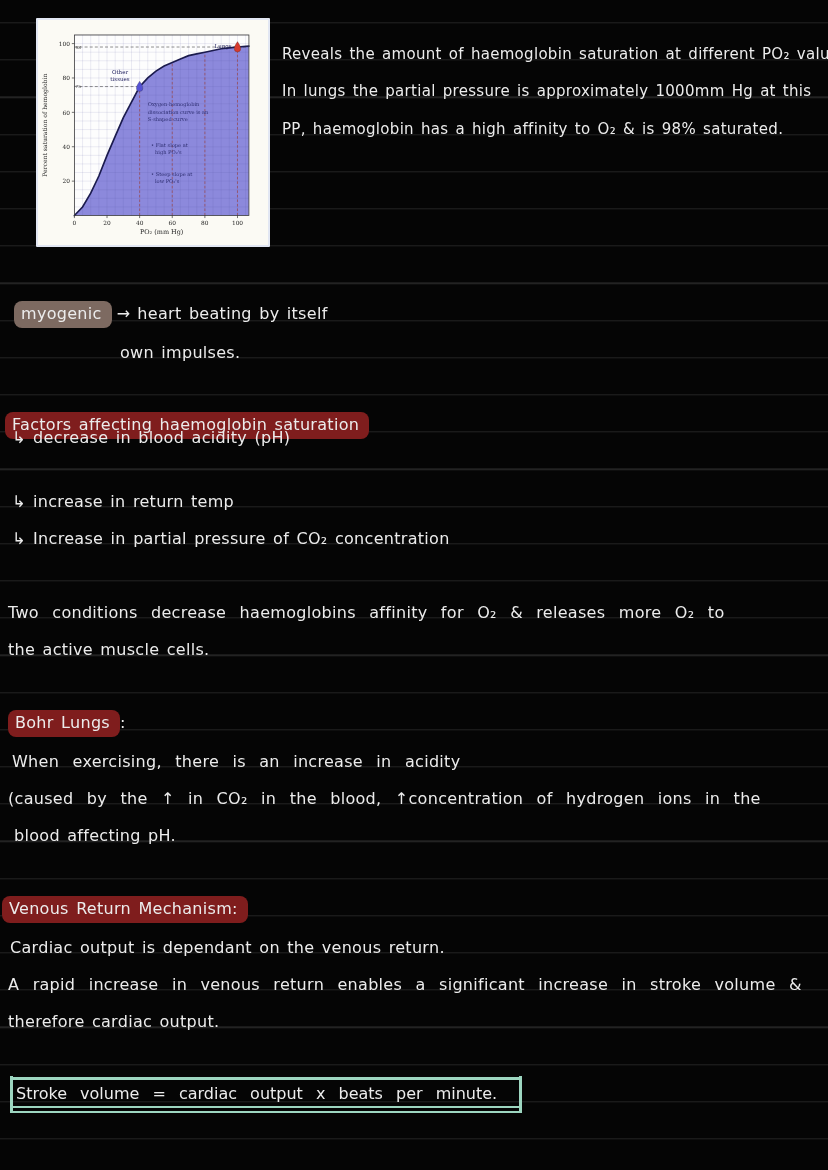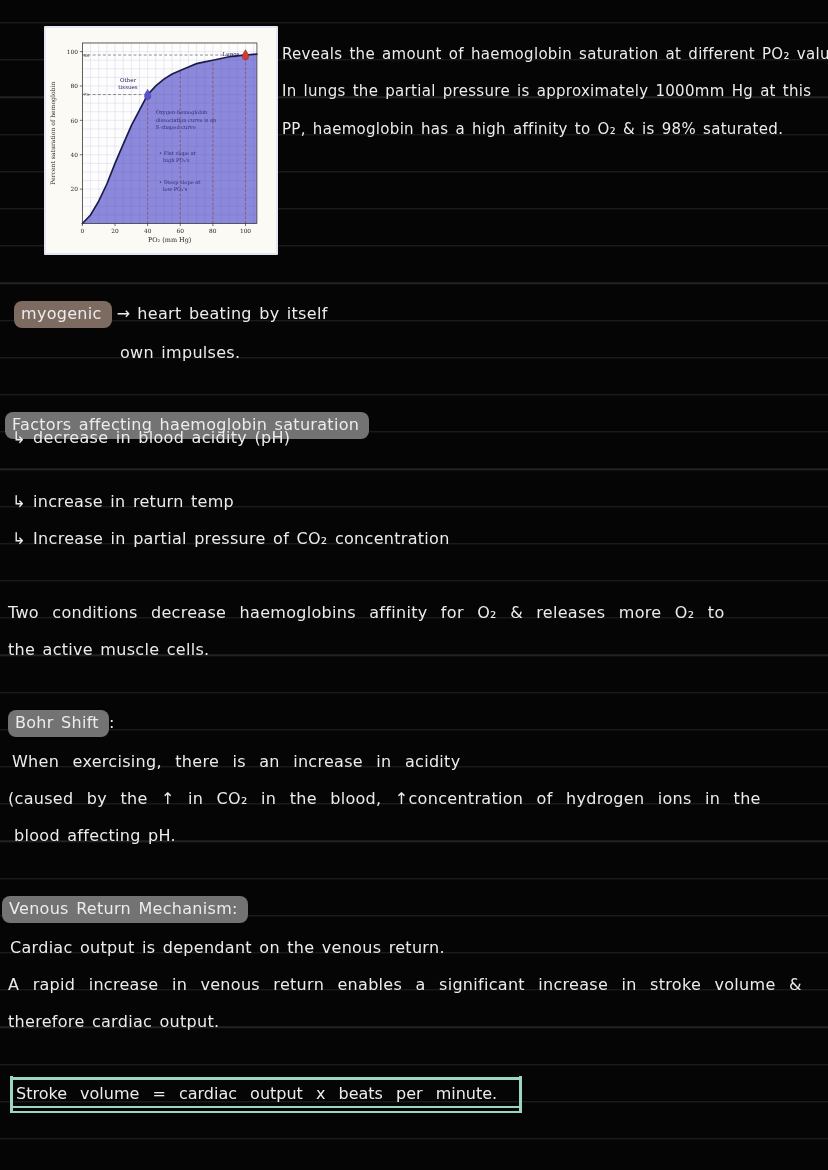--- a/index.html
+++ b/index.html
@@ -21,38 +21,38 @@
   }
   .chart-figure svg{width:100%;height:100%;display:block;}
   .hw-line{
     position:absolute;white-space:nowrap;color:#ececec;
     font-size:16px;letter-spacing:.3px;word-spacing:2px;
   }
   .sm{font-size:15px;}
   .ws8{word-spacing:8px;}
   .hl{padding:3px 10px 5px 7px;border-radius:8px;}
   .taupe{background:#7d6a61;}
-  .olive{background:#737373;}
+  .olive{background:#7f1d1d;}
   .arrow{margin:0 7px 0 5px;}
   .formula-box{
     position:absolute;left:10px;top:1077px;width:512px;height:36px;
     border-top:3px solid #9dd6c0;border-bottom:7px double #9dd6c0;
     box-sizing:border-box;display:flex;align-items:center;
     padding-left:6px;color:#ececec;font-size:16px;white-space:nowrap;
   }
   .vbar{position:absolute;top:-4px;bottom:-5px;width:3px;background:#9dd6c0;}
   .vbar.l{left:0;}
   .vbar.r{right:0;}
 </style>
 </head>
 <body>
 
 <div class="rules"></div>
 
-<figure class="chart-figure" style="margin:8px">
+<figure class="chart-figure" style="margin:0">
   <svg id="chart-svg" viewBox="0 0 234 229">
       <rect x="37" y="15.25" width="177.62" height="183.75" fill="#fdfdfd"></rect>
       <path d="M37.0,199.0L45.3,190.3L53.6,176.3L61.9,158.8L70.2,137.8L78.5,118.5L86.8,99.3L95.1,83.5L103.4,67.8L111.7,59.0L120.0,52.0L128.3,46.8L136.6,43.3L144.9,39.8L153.2,36.3L161.5,34.5L169.8,32.8L178.1,31.0L186.4,29.3L194.7,28.4L203.0,27.5L214.6,26.6L214.6,199Z" fill="#8c89dc"></path>
       <line x1="37" y1="199" x2="37" y2="15.25" stroke="rgba(80,80,150,.22)" stroke-width="0.5"></line>
       <line x1="45.3" y1="199" x2="45.3" y2="15.25" stroke="rgba(80,80,150,.22)" stroke-width="0.5"></line>
       <line x1="53.599999999999994" y1="199" x2="53.599999999999994" y2="15.25" stroke="rgba(80,80,150,.22)" stroke-width="0.5"></line>
       <line x1="61.9" y1="199" x2="61.9" y2="15.25" stroke="rgba(80,80,150,.22)" stroke-width="0.5"></line>
       <line x1="70.19999999999999" y1="199" x2="70.19999999999999" y2="15.25" stroke="rgba(80,80,150,.22)" stroke-width="0.5"></line>
       <line x1="78.5" y1="199" x2="78.5" y2="15.25" stroke="rgba(80,80,150,.22)" stroke-width="0.5"></line>
       <line x1="86.8" y1="199" x2="86.8" y2="15.25" stroke="rgba(80,80,150,.22)" stroke-width="0.5"></line>
@@ -155,21 +155,21 @@
   <span class="hl olive">Factors affecting haemoglobin saturation</span>
 </div>
 <div class="hw-line" style="left:12px;top:428px">↳ decrease in blood acidity (pH)</div>
 <div class="hw-line" style="left:12px;top:492px">↳ increase in return temp</div>
 <div class="hw-line" style="left:12px;top:529px">↳ Increase in partial pressure of CO₂ concentration</div>
 
 <div class="hw-line ws8" style="left:8px;top:603px">Two conditions decrease haemoglobins affinity for O₂ &amp; releases more O₂ to</div>
 <div class="hw-line" style="left:8px;top:640px">the active muscle cells.</div>
 
 <div class="hw-line" style="left:8px;top:713px">
-  <span class="hl olive">Bohr Shift</span><span>:</span>
+  <span class="hl olive">Bohr Lungs</span><span>:</span>
 </div>
 <div class="hw-line ws8" style="left:12px;top:752px">When exercising, there is an increase in acidity</div>
 <div class="hw-line ws8" style="left:8px;top:789px">(caused by the ↑ in CO₂ in the blood, ↑concentration of hydrogen ions in the</div>
 <div class="hw-line" style="left:14px;top:826px">blood affecting pH.</div>
 
 <div class="hw-line" style="left:2px;top:899px">
   <span class="hl olive">Venous Return Mechanism:</span>
 </div>
 <div class="hw-line" style="left:10px;top:938px">Cardiac output is dependant on the venous return.</div>
 <div class="hw-line ws8" style="left:8px;top:975px">A rapid increase in venous return enables a significant increase in stroke volume &amp;</div>

